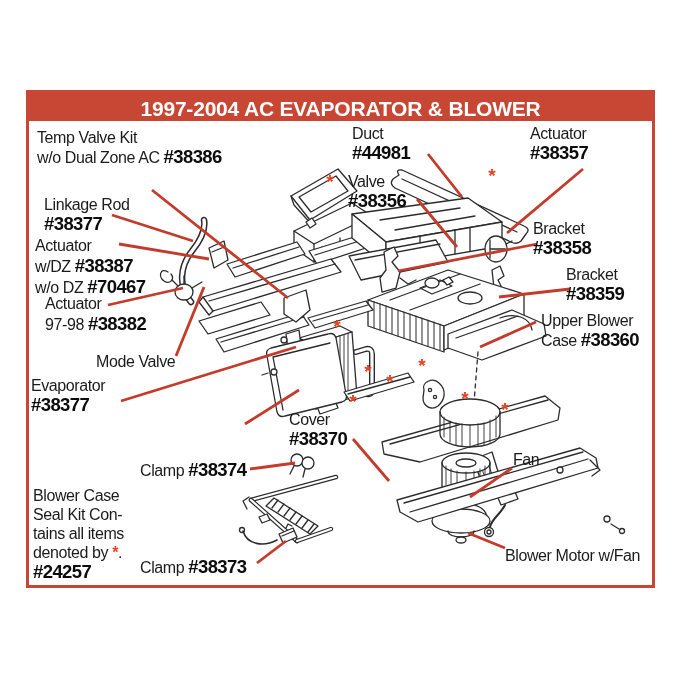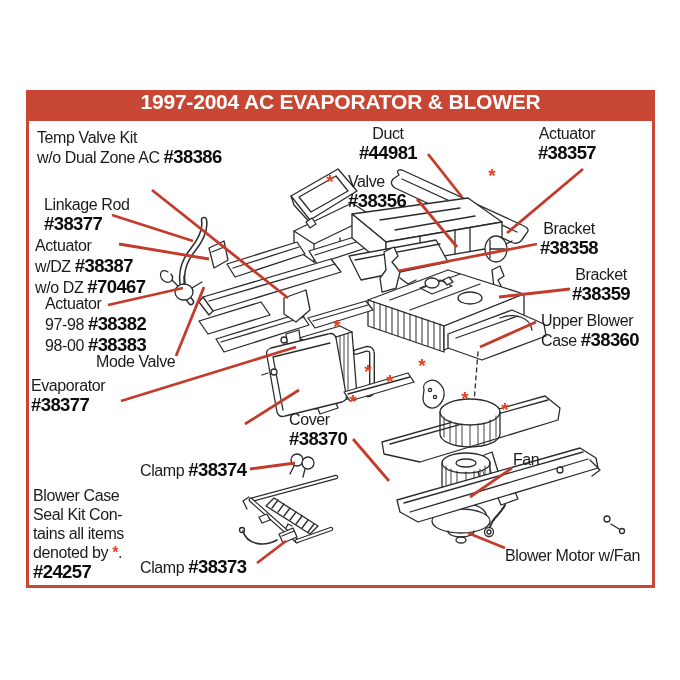--- a/index.html
+++ b/index.html
@@ -1,27 +1,27 @@
 <!DOCTYPE html>
 <html><head>
 <meta charset="utf-8">
 <style>
   html,body{margin:0;padding:0;background:#fff;}
   .stage{position:relative;width:680px;height:680px;background:#ffffff;overflow:hidden;
          font-family:"Liberation Sans", sans-serif;}
   .frame{position:absolute;left:26px;top:90px;width:629px;height:498px;
          border:3px solid #c74634;box-sizing:border-box;background:transparent;}
   .banner{position:absolute;left:26px;top:90px;width:629px;height:31px;background:#c74634;
-          display:flex;align-items:flex-start;justify-content:center;}
+          display:flex;align-items:flex-end;justify-content:center;}
   .banner-title{color:#ffffff;font-weight:bold;font-size:21px;letter-spacing:-0.2px;white-space:nowrap;}
   svg.art{position:absolute;left:0;top:0;width:680px;height:680px;}
   .lbl{position:absolute;font-size:16px;line-height:19px;letter-spacing:-0.4px;color:#1b1b1b;
        white-space:nowrap;z-index:5;}
   .lbl b{font-size:18.5px;letter-spacing:-0.6px;color:#0c0c0c;}
-  .ctr{text-align:center;}
+  .ctr{text-align:left;}
   .ast{color:#e8401f;font-weight:bold;font-size:16px;}
   .svg-ast{fill:#e8401f;font-weight:bold;font-size:19px;font-family:"Liberation Sans",sans-serif;}
 </style>
 </head>
 <body>
 
 <div class="stage">
 
   <div class="frame"></div>
   <div class="banner">
@@ -278,21 +278,20 @@
 
   <div class="lbl" style="left:35px;top:236px;line-height:20px">
     <div><span>Actuator</span></div>
     <div><span>w/DZ</span> <b>#38387</b></div>
     <div><span>w/o DZ</span> <b>#70467</b></div>
   </div>
 
   <div class="lbl" style="left:45px;top:294px;line-height:20px">
     <div><span>Actuator</span></div>
     <div><span>97-98</span> <b>#38382</b></div>
-    <div><span>98-00</span> <b>#38383</b></div>
   </div>
 
   <div class="lbl" style="left:96px;top:352px">
     <span>Mode Valve</span>
   </div>
 
   <div class="lbl" style="left:31px;top:376px">
     <div><span>Evaporator</span></div>
     <div><b>#38377</b></div>
   </div>

